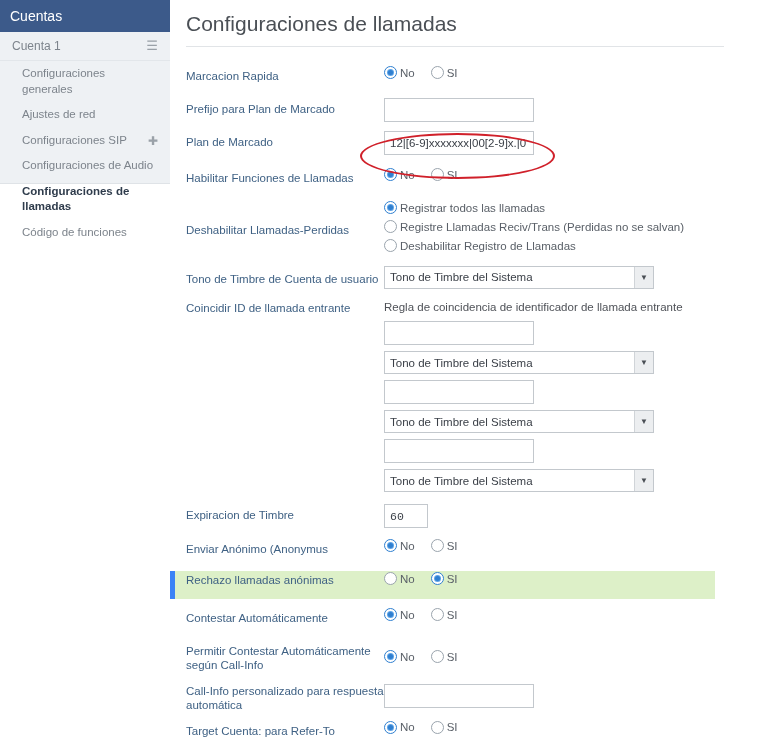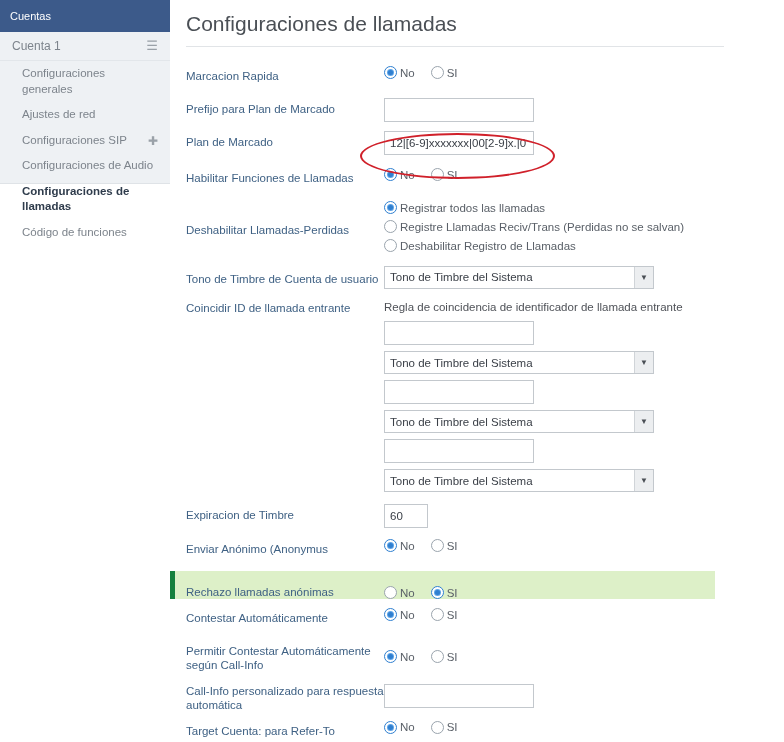--- a/index.html
+++ b/index.html
@@ -21,21 +21,21 @@
   .sidebar {
     position: absolute;
     left: 0; top: 0;
     width: 170px;
     height: 742px;
     background: #ffffff;
   }
   .sidebar-header {
     background: #3c5a8a;
     color: #ffffff;
-    font-size: 11px;
+    font-size: 14px;
     padding: 8px 10px;
     height: 32px;
     display: flex;
     align-items: center;
   }
   .sidebar-body {
     background: #eef1f4;
     height: 152px;
     border-bottom: 1px solid #dfe3e7;
   }
@@ -155,21 +155,21 @@
   .txt {
     width: 150px;
     height: 24px;
     border: 1px solid #c3c8cd;
     background: #ffffff;
     font-size: 11.5px;
     color: #3b4048;
     padding: 2px 5px;
     font-family: "Liberation Sans", sans-serif;
   }
-  .txt.narrow { width: 44px; }
+  .txt.narrow { width: 44px; font-family: Liberation Mono, monospace; }
 
   
   .sel {
     width: 270px;
     height: 23px;
     border: 1px solid #c3c8cd;
     background: #ffffff;
     font-size: 11.5px;
     color: #3b4048;
     display: flex;
@@ -192,25 +192,25 @@
 
   .note {
     font-size: 11.5px;
     color: #4f5258;
     padding-top: 4px;
   }
 
   
   .row.highlight {
     background: #ddf0c8;
-    border-left: 5px solid #15803d;
+    border-left: 5px solid #3b82f6;
     margin-left: -16px;
     padding-left: 11px;
     width: 545px;
-    align-items: flex-end;
+    align-items: flex-start;
     min-height: 28px;
   }
   .row.highlight .label { padding-top: 2px; }
 
   
   .ellipse {
     position: absolute;
     border: 2.5px solid #d0202a;
     border-radius: 50%;
     pointer-events: none;

